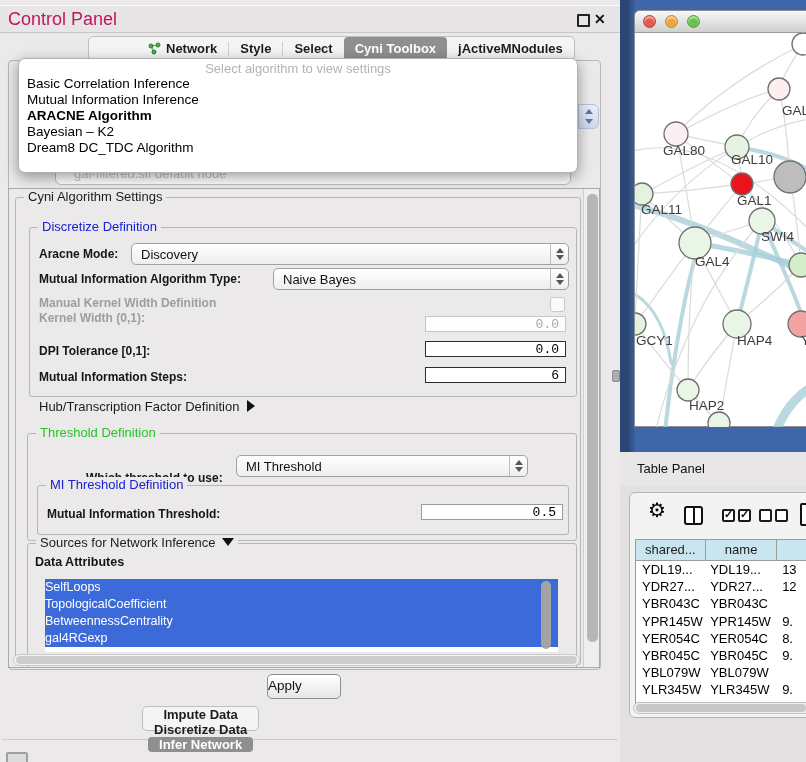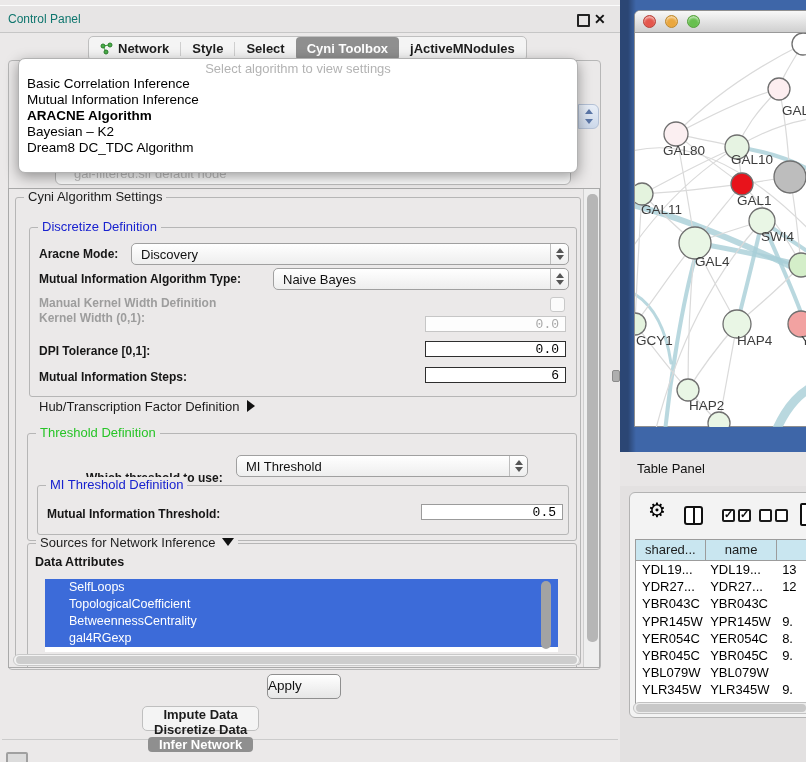--- a/index.html
+++ b/index.html
@@ -1,28 +1,28 @@
 <!DOCTYPE html>
 <html><head>
 <meta charset="utf-8">
 <style>
   html,body{margin:0;padding:0;}
   #root{position:relative;width:806px;height:762px;background:#ebe9e9;overflow:hidden;
         font-family:"Liberation Sans",sans-serif;-webkit-font-smoothing:antialiased;}
   
   #cp-titlebar{position:absolute;left:0;top:5px;width:620px;height:26px;background:#e7e5e5;
     border-top:1px solid #fbfbfb;border-bottom:1px solid #c6c6c6;}
-  #cp-title{position:absolute;left:8px;top:0;line-height:26px;font-size:12px;color:#0f766e;}
+  #cp-title{position:absolute;left:8px;top:0;line-height:26px;font-size:18px;color:#be185d;}
   #cp-float{position:absolute;left:577px;top:8px;width:9px;height:9px;border:2px solid #222;border-radius:1px;}
   #cp-close{position:absolute;left:594px;top:4px;font-size:14px;font-weight:bold;color:#111;line-height:18px;}
   #outer-box{position:absolute;left:8px;top:60px;width:591px;height:608px;border:1px solid #b7b7b7;border-radius:4px;z-index:4;}
   
   .tabstrip{position:absolute;display:inline-flex;align-items:center;height:23px;background:#f4f4f4;
     border:1px solid #bfbfbf;border-radius:5px;z-index:6;}
-  #top-tabs{left:88px;top:36px;}
+  #top-tabs{left:88px;top:36px;padding-left:48px;}
   #bottom-tabs{left:142px;top:706px;flex-direction:column;}
   .tab{display:flex;align-items:center;height:23px;padding:0 11px;font-size:13px;font-weight:bold;color:#1d1d1d;cursor:default;white-space:nowrap;}
   .tab.sel{background:#8f8f8f;color:#fff;border-radius:4px;}
   .tabsep{width:1px;height:14px;background:#cfcfcf;}
   .net-ico{display:inline-block;width:13px;height:13px;margin-right:5px;}
   
   #dropdown{position:absolute;left:18px;top:58px;width:560px;height:115px;background:#fff;
     border:1px solid #b2b2b2;border-radius:7px;box-shadow:0 4px 14px rgba(0,0,0,.38);z-index:50;padding-top:2px;box-sizing:border-box;}
   #dd-placeholder{height:15px;text-align:center;font-size:13px;color:#b3b3b3;}
   .dd-item{height:16px;line-height:16px;padding-left:8px;font-size:13.5px;color:#000;}
@@ -52,21 +52,21 @@
   .stepper:after{bottom:4px;border-top:5px solid #555;}
   .numfield{position:absolute;height:16px;width:141px;border:1px solid #2e2e2e;background:#fff;
     font-family:Liberation Mono, monospace;font-size:13px;text-align:right;padding:0 6px;box-sizing:border-box;}
   .numfield.dis{border:1px solid #c6c6c6;color:#a9a9a9;background:#fdfdfd;}
   #mkw-check{position:absolute;left:541px;top:108px;width:13px;height:13px;border:1px solid #c9c9c9;border-radius:3px;background:#fbfbfb;}
   .arrow-right{display:inline-block;width:0;height:0;border-top:6px solid transparent;border-bottom:6px solid transparent;border-left:8px solid #111;margin-left:8px;vertical-align:-1px;}
   .arrow-down{display:inline-block;width:0;height:0;border-left:6px solid transparent;border-right:6px solid transparent;border-top:8px solid #111;margin-left:6px;vertical-align:1px;}
   #hub-row{position:absolute;left:30px;top:210px;font-size:13px;color:#1c1c1c;}
   #attr-label{position:absolute;left:26px;top:366px;font-size:12.5px;font-weight:bold;color:#161616;}
   #attr-list{position:absolute;left:36px;top:390px;width:513px;height:73px;background:#fff;overflow:hidden;}
-  .attr-item{height:17px;line-height:17px;padding-left:24px;font-size:12.5px;}
+  .attr-item{height:17px;line-height:17px;padding-left:0;font-size:12.5px;}
   .attr-item.sel{background:#3c6bd9;color:#fff;}
   #attr-vthumb{position:absolute;right:7px;top:2px;width:10px;height:68px;background:#a3a3a3;border-radius:5px;}
   #hscroll{position:absolute;left:4px;top:465px;width:567px;height:12px;background:#f3f3f3;border:1px solid #c9c9c9;border-radius:6px;box-sizing:border-box;}
   #hscroll-thumb{position:absolute;left:2px;top:1px;width:561px;height:8px;background:#cdcdcd;border-radius:4px;}
   #panel-vscroll{position:absolute;left:574px;top:0;width:17px;height:478px;background:#eeeeee;border-left:1px solid #cfcfcf;}
   #panel-vthumb{position:absolute;left:3px;top:5px;width:11px;height:448px;background:#b6b6b6;border-radius:5px;}
   #apply-btn{position:absolute;left:267px;top:674px;width:72px;height:23px;border:1px solid #8f8f8f;border-radius:5px;
     background:linear-gradient(#ffffff,#e6e6e6);font-size:13.5px;text-align:left;line-height:22px;color:#111;z-index:6;}
   #cp-bottom-line{position:absolute;left:2px;top:739px;width:616px;height:1px;background:#cbcbcb;}
   #mini-icon{position:absolute;left:6px;top:752px;width:18px;height:12px;border:2px solid #a0a0a0;background:#dcdcdc;border-radius:2px;}

